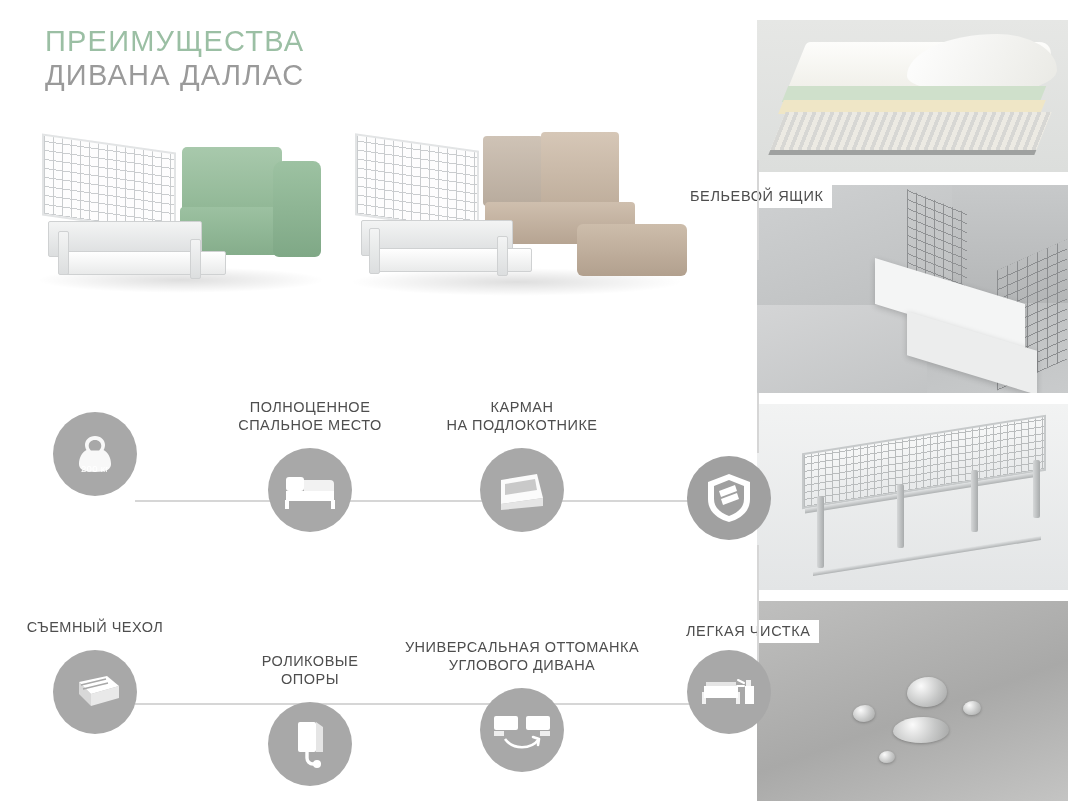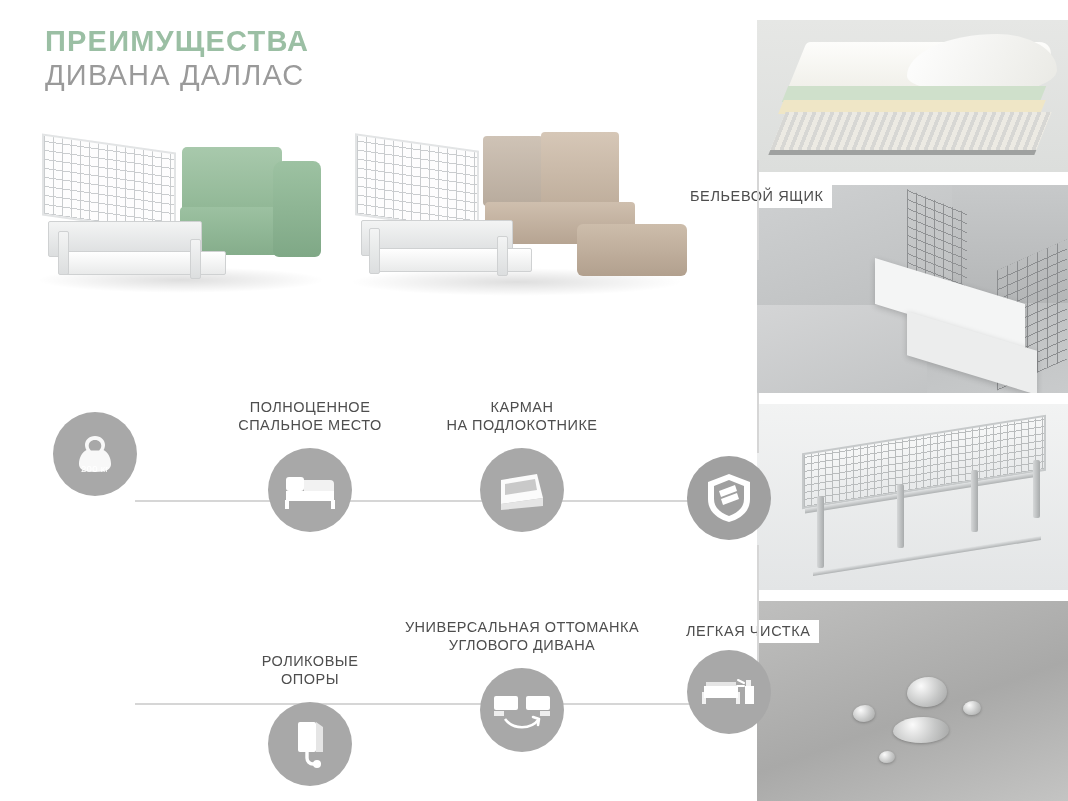--- a/index.html
+++ b/index.html
@@ -23,21 +23,21 @@
   .title-block {
     position: absolute;
     left: 45px;
     top: 24px;
     line-height: 1.18;
   }
   .title-line1 {
     font-size: 29px;
     letter-spacing: 1.2px;
     color: #9bbfa4;
-    font-weight: 700;
+    font-weight: 400;
   }
   .title-line2 {
     font-size: 29px;
     letter-spacing: 1.2px;
     color: #9a9a9a;
     font-weight: 400;
   }
 
   
   .photo {
@@ -358,36 +358,47 @@
       <svg width="48" height="54" viewBox="0 0 48 54" aria-hidden="true">
         <path d="M24 3 L45 11 V28 C45 41 35 48 24 51 C13 48 3 41 3 28 V11 Z" fill="#ffffff"></path>
         <path d="M24 9 L39 15 V28 C39 37 32 42 24 45 C16 42 9 37 9 28 V15 Z" fill="#a0a0a0"></path>
         <path d="M14 20 L30 14 L32 20 L16 26 Z M16 28 L32 22 L34 28 L18 34 Z" fill="#ffffff"></path>
       </svg>
     </div>
   </div>
 
   <div class="row-line" style="left:135px; top:703px; width:625px;"></div>
 
+  <div class="feature" style="left:0px; top:618px;">
+    <div class="feature-caption">СЪЕМНЫЙ ЧЕХОЛ</div>
+    <div class="circle">
+      <svg width="56" height="40" viewBox="0 0 56 40" aria-hidden="true">
+        <path d="M12 10 L40 4 L52 14 L24 22 Z" fill="#ffffff"></path>
+        <path d="M24 22 L52 14 V26 L24 34 Z" fill="#ffffff" opacity=".75"></path>
+        <path d="M12 10 V22 L24 34 V22 Z" fill="#ffffff" opacity=".55"></path>
+        <path d="M14 13 L39 7 M16 17 L41 11" stroke="#a8a8a8" stroke-width="1.4"></path>
+      </svg>
+    </div>
+  </div>
 
   <div class="feature" style="left:215px; top:652px;">
     <div class="feature-caption">РОЛИКОВЫЕ
 ОПОРЫ</div>
     <div class="circle">
       <svg width="40" height="52" viewBox="0 0 40 52" aria-hidden="true">
         <rect x="8" y="4" width="18" height="30" rx="2" fill="#ffffff"></rect>
         <path d="M26 4 L33 9 V34 L26 34 Z" fill="#ffffff" opacity=".7"></path>
         <path d="M17 34 v6 a6 6 0 0 0 6 6 h3" stroke="#ffffff" stroke-width="3.4" fill="none" stroke-linecap="round"></path>
         <circle cx="27" cy="46" r="4" fill="#ffffff"></circle>
       </svg>
     </div>
   </div>
 
   <div class="feature" style="left:427px; top:618px;">
-    <div class="feature-caption" style="width:260px; margin-left:-35px;">УНИВЕРСАЛЬНАЯ ОТТОМАНКА
+    <div class="feature-caption" style="width:260px; margin-left:-35px;margin-top:20px;">УНИВЕРСАЛЬНАЯ ОТТОМАНКА
 УГЛОВОГО ДИВАНА</div>
     <div class="circle">
       <svg width="62" height="44" viewBox="0 0 62 44" aria-hidden="true">
         <rect x="3" y="8" width="24" height="14" rx="2" fill="#ffffff"></rect>
         <rect x="35" y="8" width="24" height="14" rx="2" fill="#ffffff"></rect>
         <rect x="3" y="23" width="10" height="5" fill="#ffffff" opacity=".8"></rect>
         <rect x="49" y="23" width="10" height="5" fill="#ffffff" opacity=".8"></rect>
         <path d="M14 31 C22 42 40 42 48 31" stroke="#ffffff" stroke-width="2.6" fill="none"></path>
         <path d="M48 31 l-6 -2 m6 2 l-1 6" stroke="#ffffff" stroke-width="2.6" fill="none" stroke-linecap="round"></path>
       </svg>

